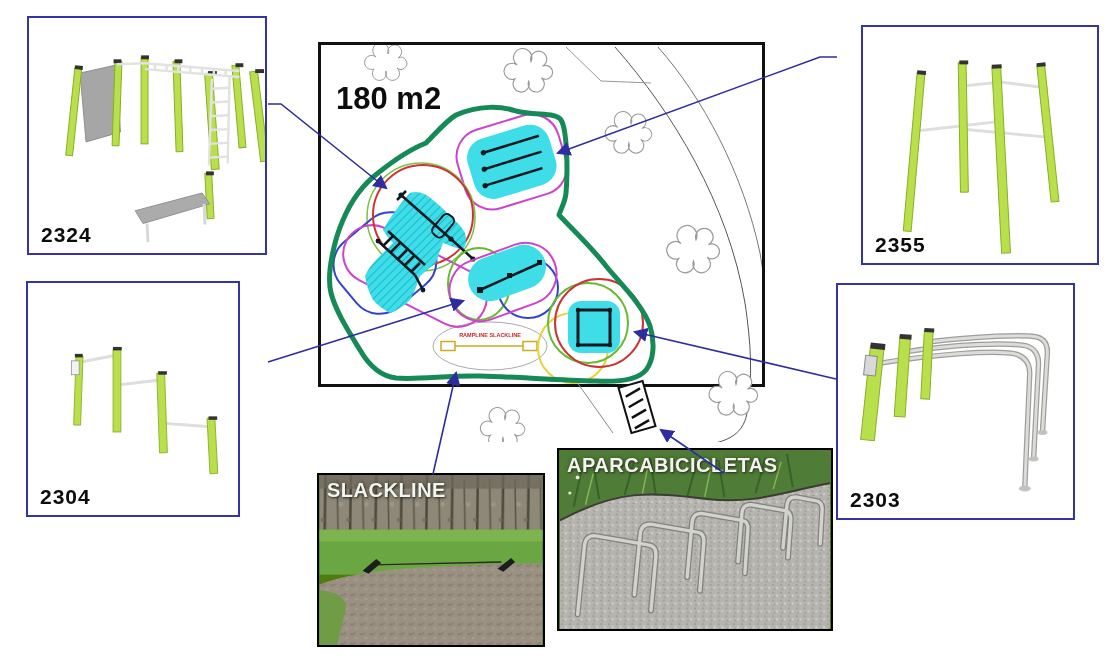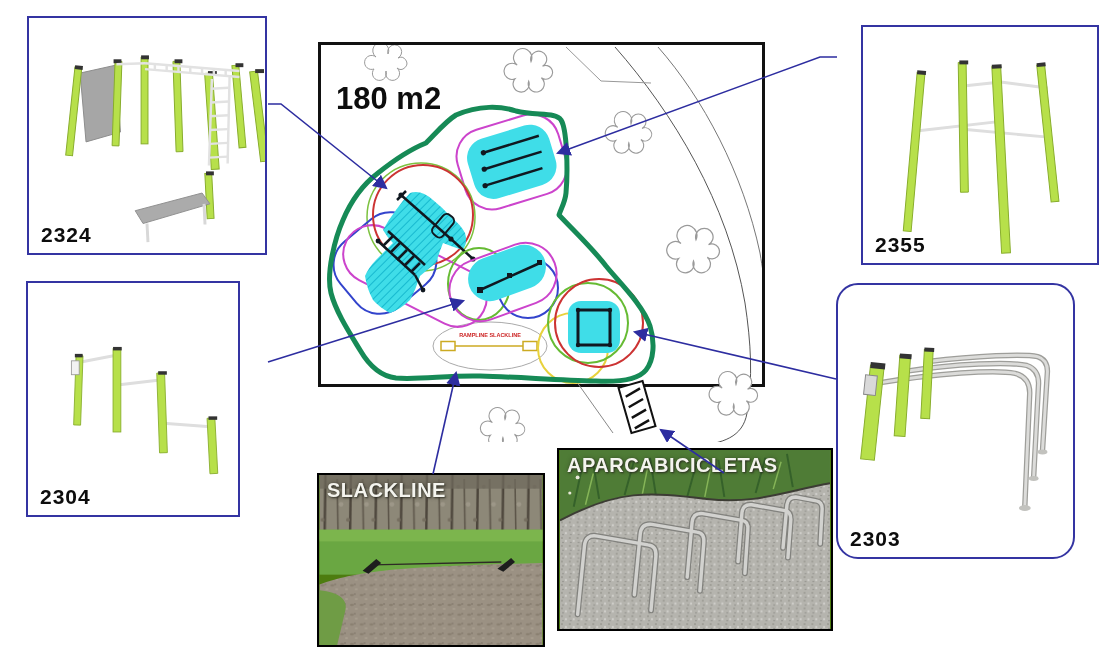--- a/index.html
+++ b/index.html
@@ -116,21 +116,21 @@
         <rect x="54" y="66" width="9" height="4"></rect>
           <rect x="98" y="58" width="10" height="4"></rect>
         <rect x="150" y="86" width="10" height="4"></rect>
           <rect x="208" y="138" width="10" height="4"></rect>
       </g>
       <rect x="50" y="74" width="9" height="16" fill="#f2f2f2" stroke="#999"></rect>
     </svg>
     <div class="eq-label">2304</div>
   </div>
 
-  <div class="eq-box" style="left:836px;top:283px;width:239px;height:276px;border-radius:22px;">
+  <div class="eq-box" style="left:836px;top:283px;width:239px;height:237px;">
     <svg viewBox="0 0 239 237">
       <g fill="none" stroke-linecap="round">
         <g stroke="#9e9e9a" stroke-width="5.5">
           <path d="M92,58 C140,52 190,50 203,53 Q213,56 213,68 L208,148"></path>
           <path d="M68,68 C120,60 175,58 192,62 Q204,66 204,80 L199,175"></path>
           <path d="M40,80 C100,70 160,66 180,70 Q195,74 195,90 L190,205"></path>
         </g>
         <g stroke="#dcdcda" stroke-width="3">
           <path d="M92,58 C140,52 190,50 203,53 Q213,56 213,68 L208,148"></path>
           <path d="M68,68 C120,60 175,58 192,62 Q204,66 204,80 L199,175"></path>

